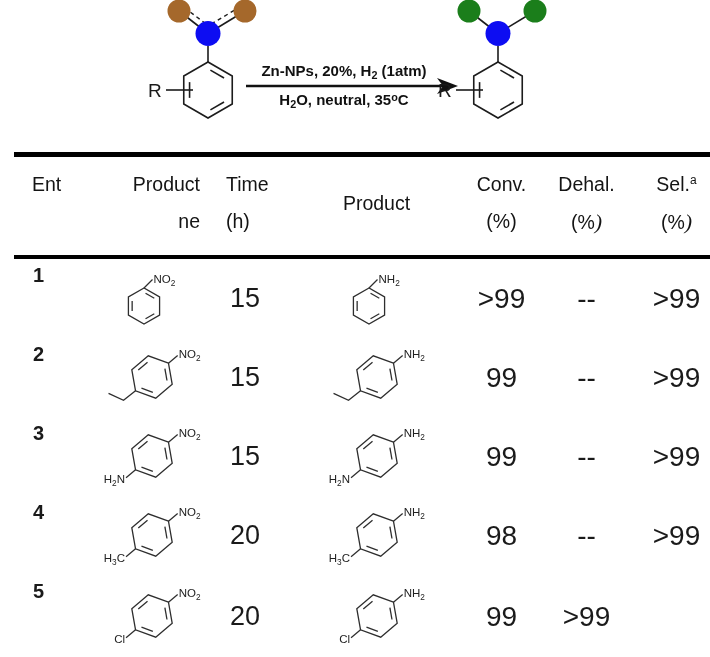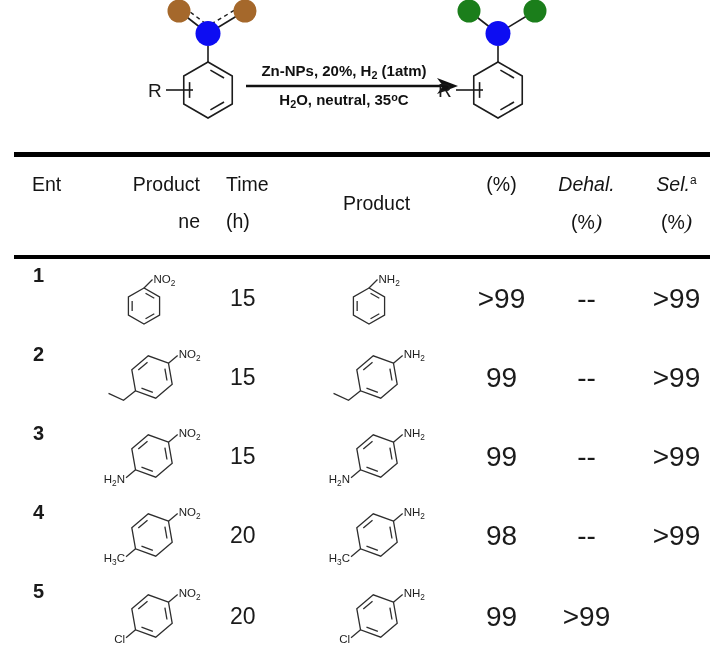--- a/index.html
+++ b/index.html
@@ -20,32 +20,32 @@
   .hdr{
     display:grid; grid-template-columns:75px 125px 80px 165px 85px 85px 95px;
     padding:9px 0 14px 0; font-size:19.5px; line-height:37px; color:#141414;
   }
   .hcell{white-space:nowrap;}
   .h-entry{padding-left:18px;}
   .h-nitro{text-align:right; padding-right:14px;}
   .h-time{padding-left:12px;}
   .h-product{text-align:center; display:flex; align-items:center; justify-content:center;}
   .h-center{text-align:center;}
-  .italic{font-style:italic;}
+  .italic{}
   .hsup{font-size:12px; vertical-align:super; line-height:0;}
   .serif-paren{font-family:"Liberation Serif", serif; font-style:italic; font-size:22px;}
   .rows{}
   .trow{
     display:grid; grid-template-columns:75px 125px 80px 165px 85px 85px 95px;
     height:79px; align-items:center;
   }
   .trow:last-child{height:83px;}
   .c-entry{align-self:start; padding:5px 0 0 19px; font-weight:bold; font-size:20px;}
   .c-mol{display:flex; align-items:center; justify-content:center;}
-  .c-time{padding-left:16px; font-size:23px;}
+  .c-time{padding-left:16px; font-size:27px;}
   .c-num{text-align:center; font-size:28px;}
   svg text{font-family:"Liberation Sans", sans-serif;}
 </style>
 </head>
 <body>
 
 <div class="canvas">
 
   <div class="scheme">
     <div class="mol mol-left"><svg width="130" height="152" viewBox="0 0 130 152">
@@ -98,20 +98,21 @@
         <div>ne</div>
       </div>
       <div class="hcell h-time">
         <div>Time</div>
         <div>(h)</div>
       </div>
       <div class="hcell h-product">
         <span>Product</span>
       </div>
       <div class="hcell h-center">
+        <div>Conv.</div>
         <div>(%)</div>
       </div>
       <div class="hcell h-center">
         <div class="italic">Dehal.</div>
         <div><span>(%</span><span class="serif-paren">)</span></div>
       </div>
       <div class="hcell h-center">
         <div><span class="italic">Sel.</span><sup class="hsup">a</sup></div>
         <div><span>(%</span><span class="serif-paren">)</span></div>
       </div>

